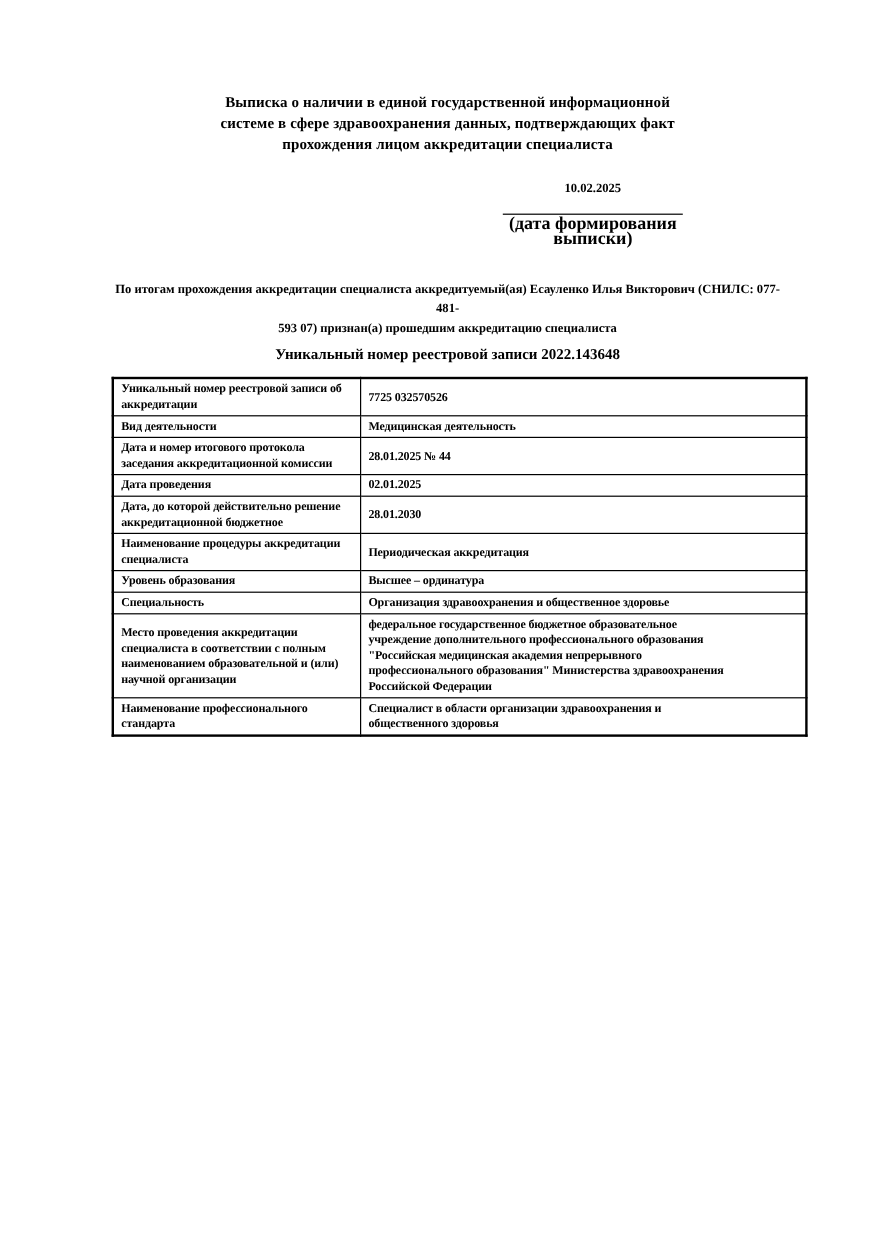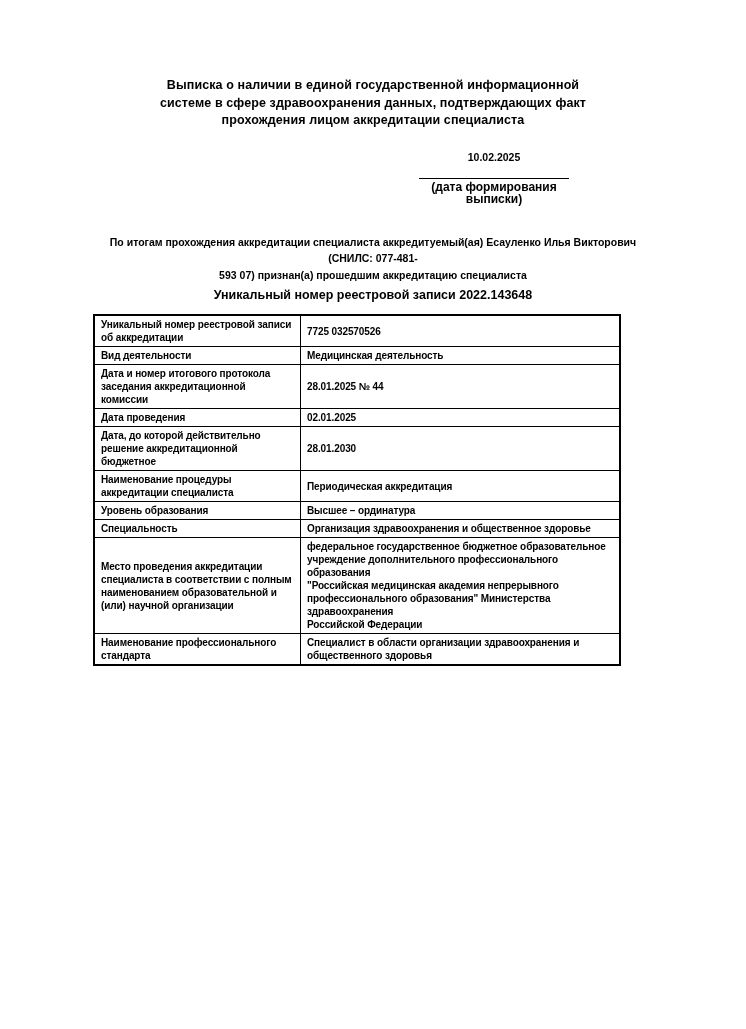--- a/index.html
+++ b/index.html
@@ -6,21 +6,21 @@
     margin: 0;
     padding: 0;
     background: #ffffff;
   }
   .page {
     position: relative;
     width: 746px;
     height: 1029px;
     background: #ffffff;
     color: #000000;
-    font-family: Liberation Sans, sans-serif;
+    font-family: Liberation Serif, serif;
     font-weight: 700;
     overflow: hidden;
   }
   .content {
     width: 560px;
     margin: 0 auto;
     padding-top: 77px;
   }
   .doc-title {
     text-align: center;
@@ -34,21 +34,21 @@
     margin: 21px 84px 0 auto;
     text-align: center;
   }
   .date-value {
     font-size: 10.5px;
     line-height: 13px;
     padding-bottom: 14px;
     border-bottom: 1.5px solid #000000;
   }
   .date-caption {
-    font-size: 12px;
+    font-size: 15px;
     line-height: 12px;
     padding-top: 2px;
   }
   .intro {
     margin-top: 29px;
     text-align: center;
     font-size: 10.5px;
     line-height: 16.5px;
     white-space: pre-line;
   }
@@ -60,21 +60,21 @@
     text-decoration: underline;
   }
   .registry-heading {
     margin-top: 4px;
     text-align: center;
     font-size: 12.5px;
     line-height: 16px;
   }
   table.details {
     margin-top: 11px;
-    width: 528px;
+    width: 580px;
     border-collapse: collapse;
     border: 2px solid #000000;
     padding-left: 10px;
   }
   table.details td {
     border: 1px solid #000000;
     padding: 2px 6px;
     font-size: 10px;
     line-height: 13px;
     letter-spacing: -0.1px;

